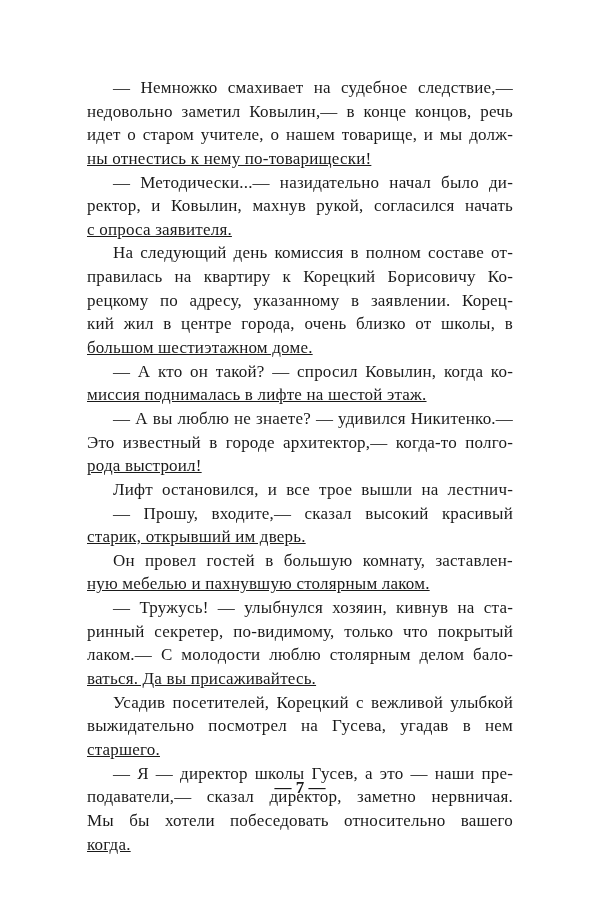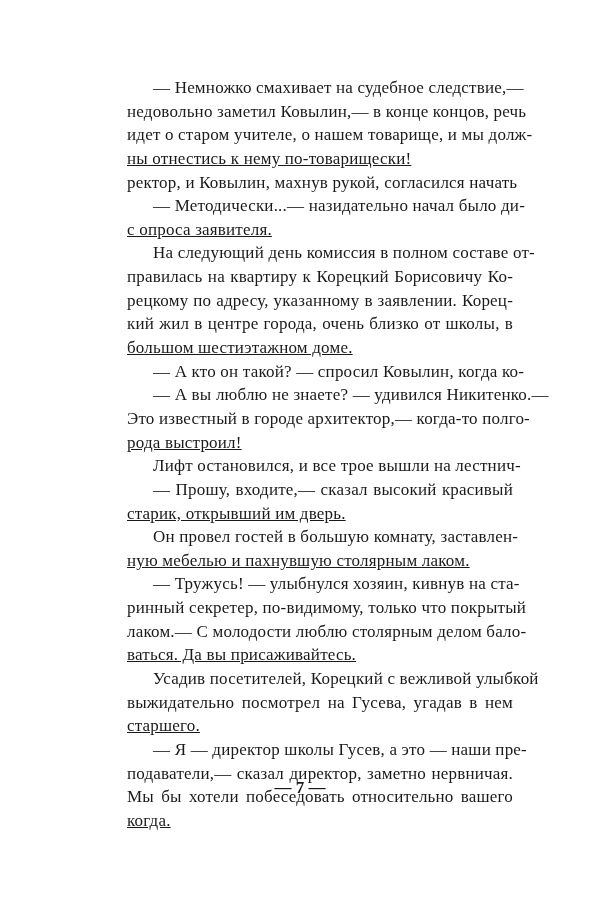--- a/index.html
+++ b/index.html
@@ -22,21 +22,20 @@
     width: 426px;
   }
   .line {
     height: 23.65px;
     line-height: 23.65px;
     font-size: 17px;
     white-space: nowrap;
     text-align: justify;
     text-align-last: justify;
     letter-spacing: 0.2px;
-    margin-left: 40px;
   }
   .line.indent {
     padding-left: 26px;
   }
   .line.last {
     text-align-last: left;
     text-decoration: underline;
   }
   .page-number {
     position: absolute;
@@ -50,29 +49,30 @@
   }
 </style>
 </head>
 <body>
 
 <div class="page">
   <div class="line indent">— Немножко смахивает на судебное следствие,—</div>
   <div class="line">недовольно заметил Ковылин,— в конце концов, речь</div>
   <div class="line">идет о старом учителе, о нашем товарище, и мы долж-</div>
   <div class="line last">ны отнестись к нему по-товарищески!</div>
+  <div class="line indent">— Методически...— назидательно начал было ди-</div>
   <div class="line">ректор, и Ковылин, махнув рукой, согласился начать</div>
-  <div class="line indent">— Методически...— назидательно начал было ди-</div>
   <div class="line last">с опроса заявителя.</div>
   <div class="line indent">На следующий день комиссия в полном составе от-</div>
   <div class="line">правилась на квартиру к Корецкий Борисовичу Ко-</div>
   <div class="line">рецкому по адресу, указанному в заявлении. Корец-</div>
   <div class="line">кий жил в центре города, очень близко от школы, в</div>
   <div class="line last">большом шестиэтажном доме.</div>
   <div class="line indent">— А кто он такой? — спросил Ковылин, когда ко-</div>
+  <div class="line last">миссия поднималась в лифте на шестой этаж.</div>
   <div class="line indent">— А вы люблю не знаете? — удивился Никитенко.—</div>
   <div class="line">Это известный в городе архитектор,— когда-то полго-</div>
   <div class="line last">рода выстроил!</div>
   <div class="line indent">Лифт остановился, и все трое вышли на лестнич-</div>
   <div class="line indent">— Прошу, входите,— сказал высокий красивый</div>
   <div class="line last">старик, открывший им дверь.</div>
   <div class="line indent">Он провел гостей в большую комнату, заставлен-</div>
   <div class="line last">ную мебелью и пахнувшую столярным лаком.</div>
   <div class="line indent">— Тружусь! — улыбнулся хозяин, кивнув на ста-</div>
   <div class="line">ринный секретер, по-видимому, только что покрытый</div>

